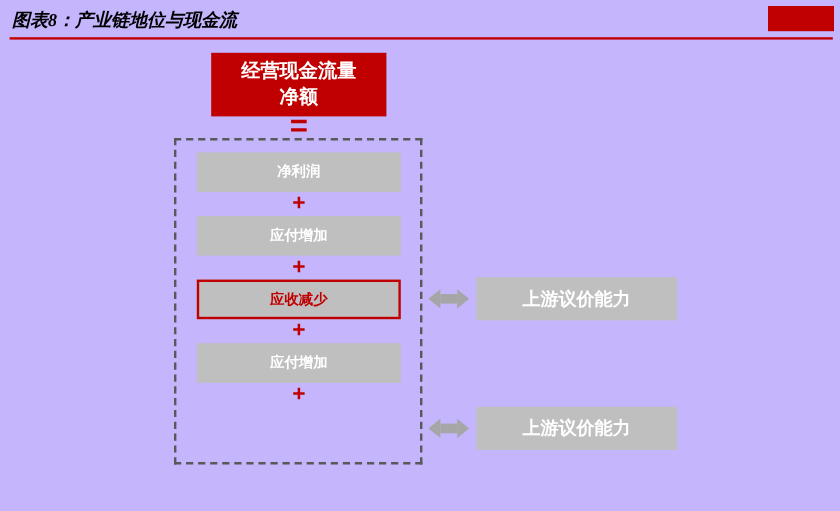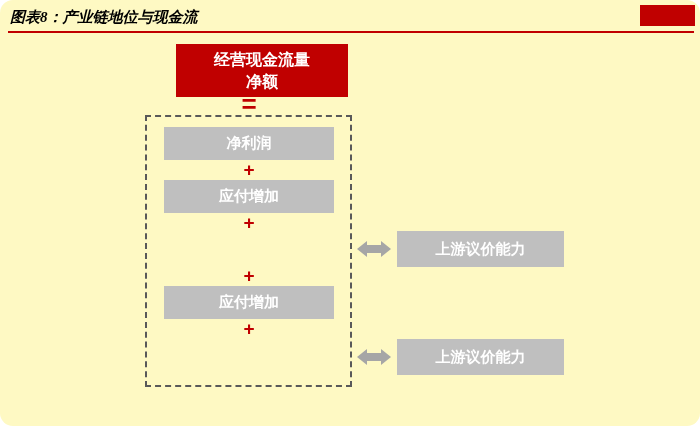--- a/index.html
+++ b/index.html
@@ -1,24 +1,23 @@
 <!DOCTYPE html>
 <html><head>
 <meta charset="utf-8">
 <style>
   * { margin: 0; padding: 0; box-sizing: border-box; }
   body { background: #ffffff; }
   .page {
     position: relative;
     width: 700px;
     height: 426px;
-    background: #fef9c3;
+    background: #c4b5fd;
     overflow: hidden;
     font-family: "Liberation Sans", sans-serif;
-    border-radius: 13px;
   }
   .title {
     position: absolute;
     left: 10px;
     top: 8px;
     font-family: "Liberation Serif", serif;
     font-size: 15px;
     font-weight: bold;
     font-style: italic;
     color: #000000;
@@ -36,21 +35,21 @@
     left: 640px;
     top: 5px;
     width: 55px;
     height: 21px;
     background: #c00000;
   }
   .topbox {
     position: absolute;
     left: 176px;
     top: 44px;
-    width: 172px;
+    width: 146px;
     height: 53px;
     background: #c00000;
     color: #ffffff;
     font-weight: bold;
     font-size: 16px;
     display: flex;
     flex-direction: column;
     align-items: center;
     justify-content: center;
     line-height: 1.35;
@@ -77,21 +76,21 @@
     border: 2px dashed #595959;
   }
   .gbox {
     position: absolute;
     left: 164px;
     width: 170px;
     height: 33px;
     background: #bfbfbf;
     color: #ffffff;
     font-weight: bold;
-    font-size: 15px;
+    font-size: 12px;
     display: flex;
     align-items: center;
     justify-content: center;
   }
   .gbox.hl {
     border: 2px solid #c00000;
     color: #c00000;
   }
   .plus {
     position: absolute;
@@ -169,20 +168,21 @@
   <div class="equals">=</div>
 
   <div class="dashed"></div>
 
   <div class="gbox" style="top:127px">净利润</div>
   <div class="plus" style="top:160px">+</div>
 
   <div class="gbox" style="top:180px">应付增加</div>
   <div class="plus" style="top:213px">+</div>
 
+  <div class="gbox hl" style="top:233px">应收减少</div>
   <div class="plus" style="top:266px">+</div>
 
   <div class="gbox" style="top:286px">应付增加</div>
   <div class="plus" style="top:319px">+</div>
 
 
   <div class="dbl-arrow" style="top:241px">
     <i class="tri-l"></i>
       <i class="bar"></i>
       <i class="tri-r"></i>

